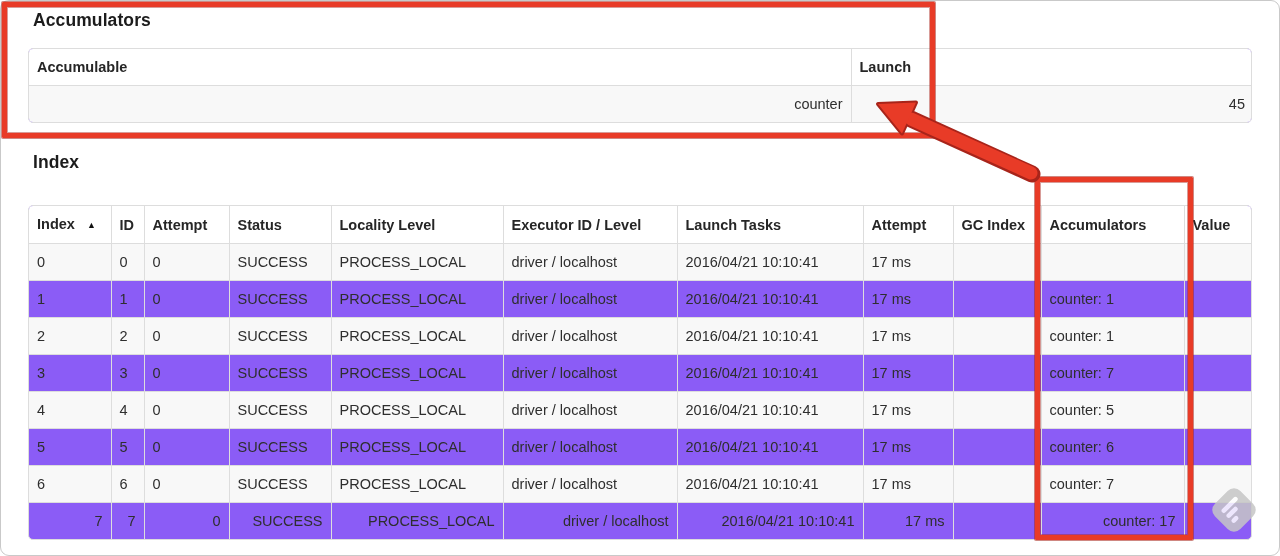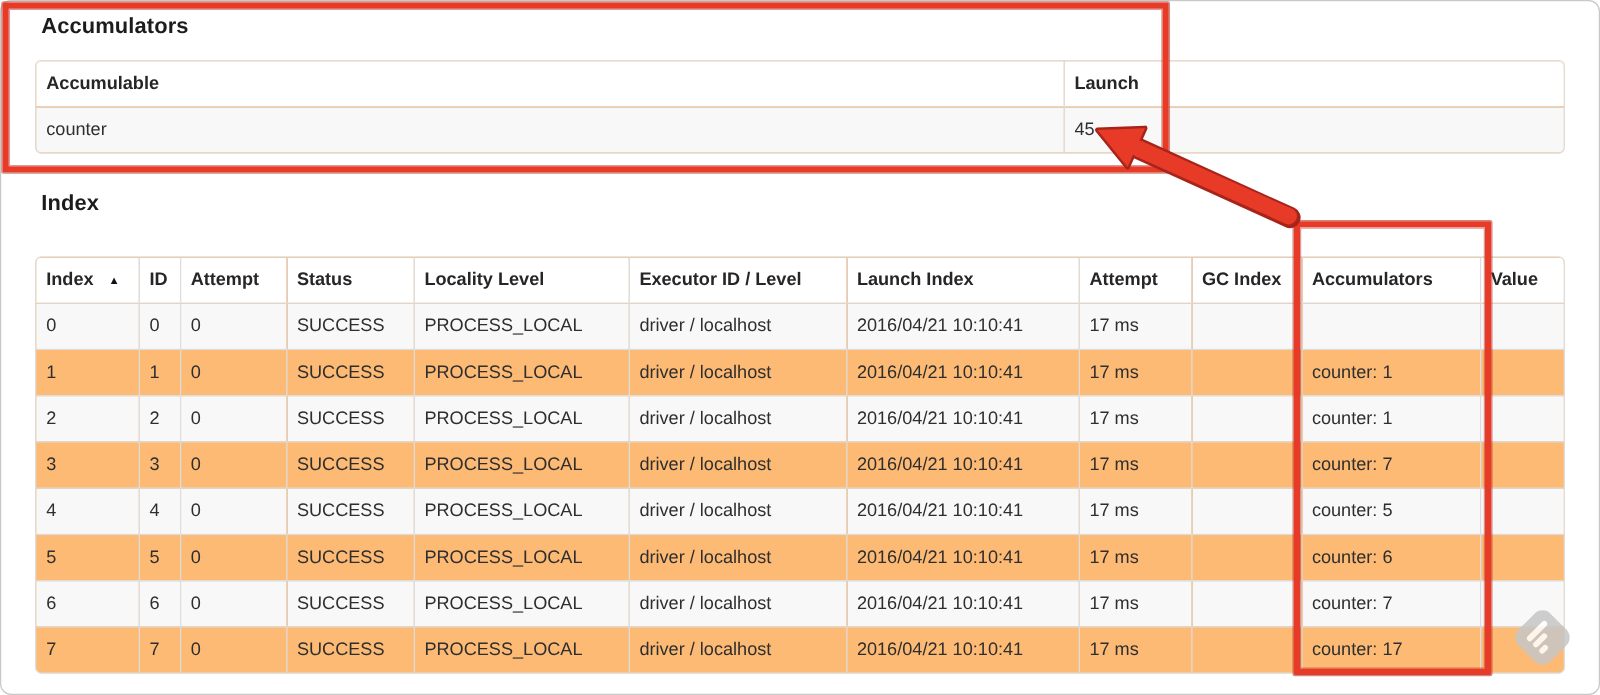--- a/index.html
+++ b/index.html
@@ -16,36 +16,36 @@
   }
   .section-title {
     position: absolute; font-size: 17.5px; font-weight: bold; color: #1c1c1c;
     line-height: 22px; letter-spacing: 0.1px; z-index: 2;
   }
   #acc-title   { left: 33px; top: 9px;  }
   #tasks-title { left: 33px; top: 151px; }
   .tbl-wrap {
     position: absolute; left: 28px; width: 1224px; box-sizing: border-box;
     border: 1px solid #ddd; border-radius: 5px; overflow: hidden;
-    background: #fdba74; z-index: 1;
+    background: #8b5cf6; z-index: 1;
   }
   #acc-wrap   { top: 48px;  }
   #tasks-wrap { top: 205px; }
   table {
     border-collapse: collapse; table-layout: fixed; width: 100%;
     font-size: 14.5px; color: #2e2e2e;
   }
   th, td {
     border-right: 1px solid #ddd; border-bottom: 1px solid #ddd;
     padding: 8px 8px; text-align: left; line-height: 20px;
     white-space: nowrap; overflow: hidden; vertical-align: middle;
   }
   th { font-weight: bold; color: #262626; background: #fff; }
   tr > *:last-child { border-right: none; }
-  tbody tr:last-child > * { border-bottom: none; }
+  tbody tr:last-child > * { border-bottom: none; text-align: right; }
   tbody tr:nth-child(odd) { background: #f8f8f8; }
   .sort-icon { font-size: 9px; margin-left: 12px; color: #111; vertical-align: 1px; }
   
   .anno-box {
     position: absolute; box-sizing: border-box; z-index: 10; pointer-events: none;
     border: 5px solid var(--anno);
     box-shadow: 0 0 0 1px rgba(168,36,26,0.55), inset 0 0 0 1px rgba(168,36,26,0.45);
     border-radius: 1px;
   }
   #anno-box-accumulators { left: 2px;    top: 2px;   width: 933px; height: 136px; }
@@ -104,21 +104,21 @@
         <col style="width: 69px;">
       </colgroup>
       <thead>
         <tr>
           <th><span>Index</span><span class="sort-icon">▲</span></th>
           <th><span>ID</span></th>
           <th><span>Attempt</span></th>
           <th><span>Status</span></th>
           <th><span>Locality Level</span></th>
           <th><span>Executor ID / Level</span></th>
-          <th><span>Launch Index</span></th>
+          <th><span>Launch Tasks</span></th>
           <th><span>Attempt</span></th>
           <th><span>GC Index</span></th>
           <th><span>Accumulators</span></th>
           <th><span>Value</span></th>
         </tr>
       </thead>
       <tbody>
         <tr>
           <td>0</td>
           <td>0</td>

